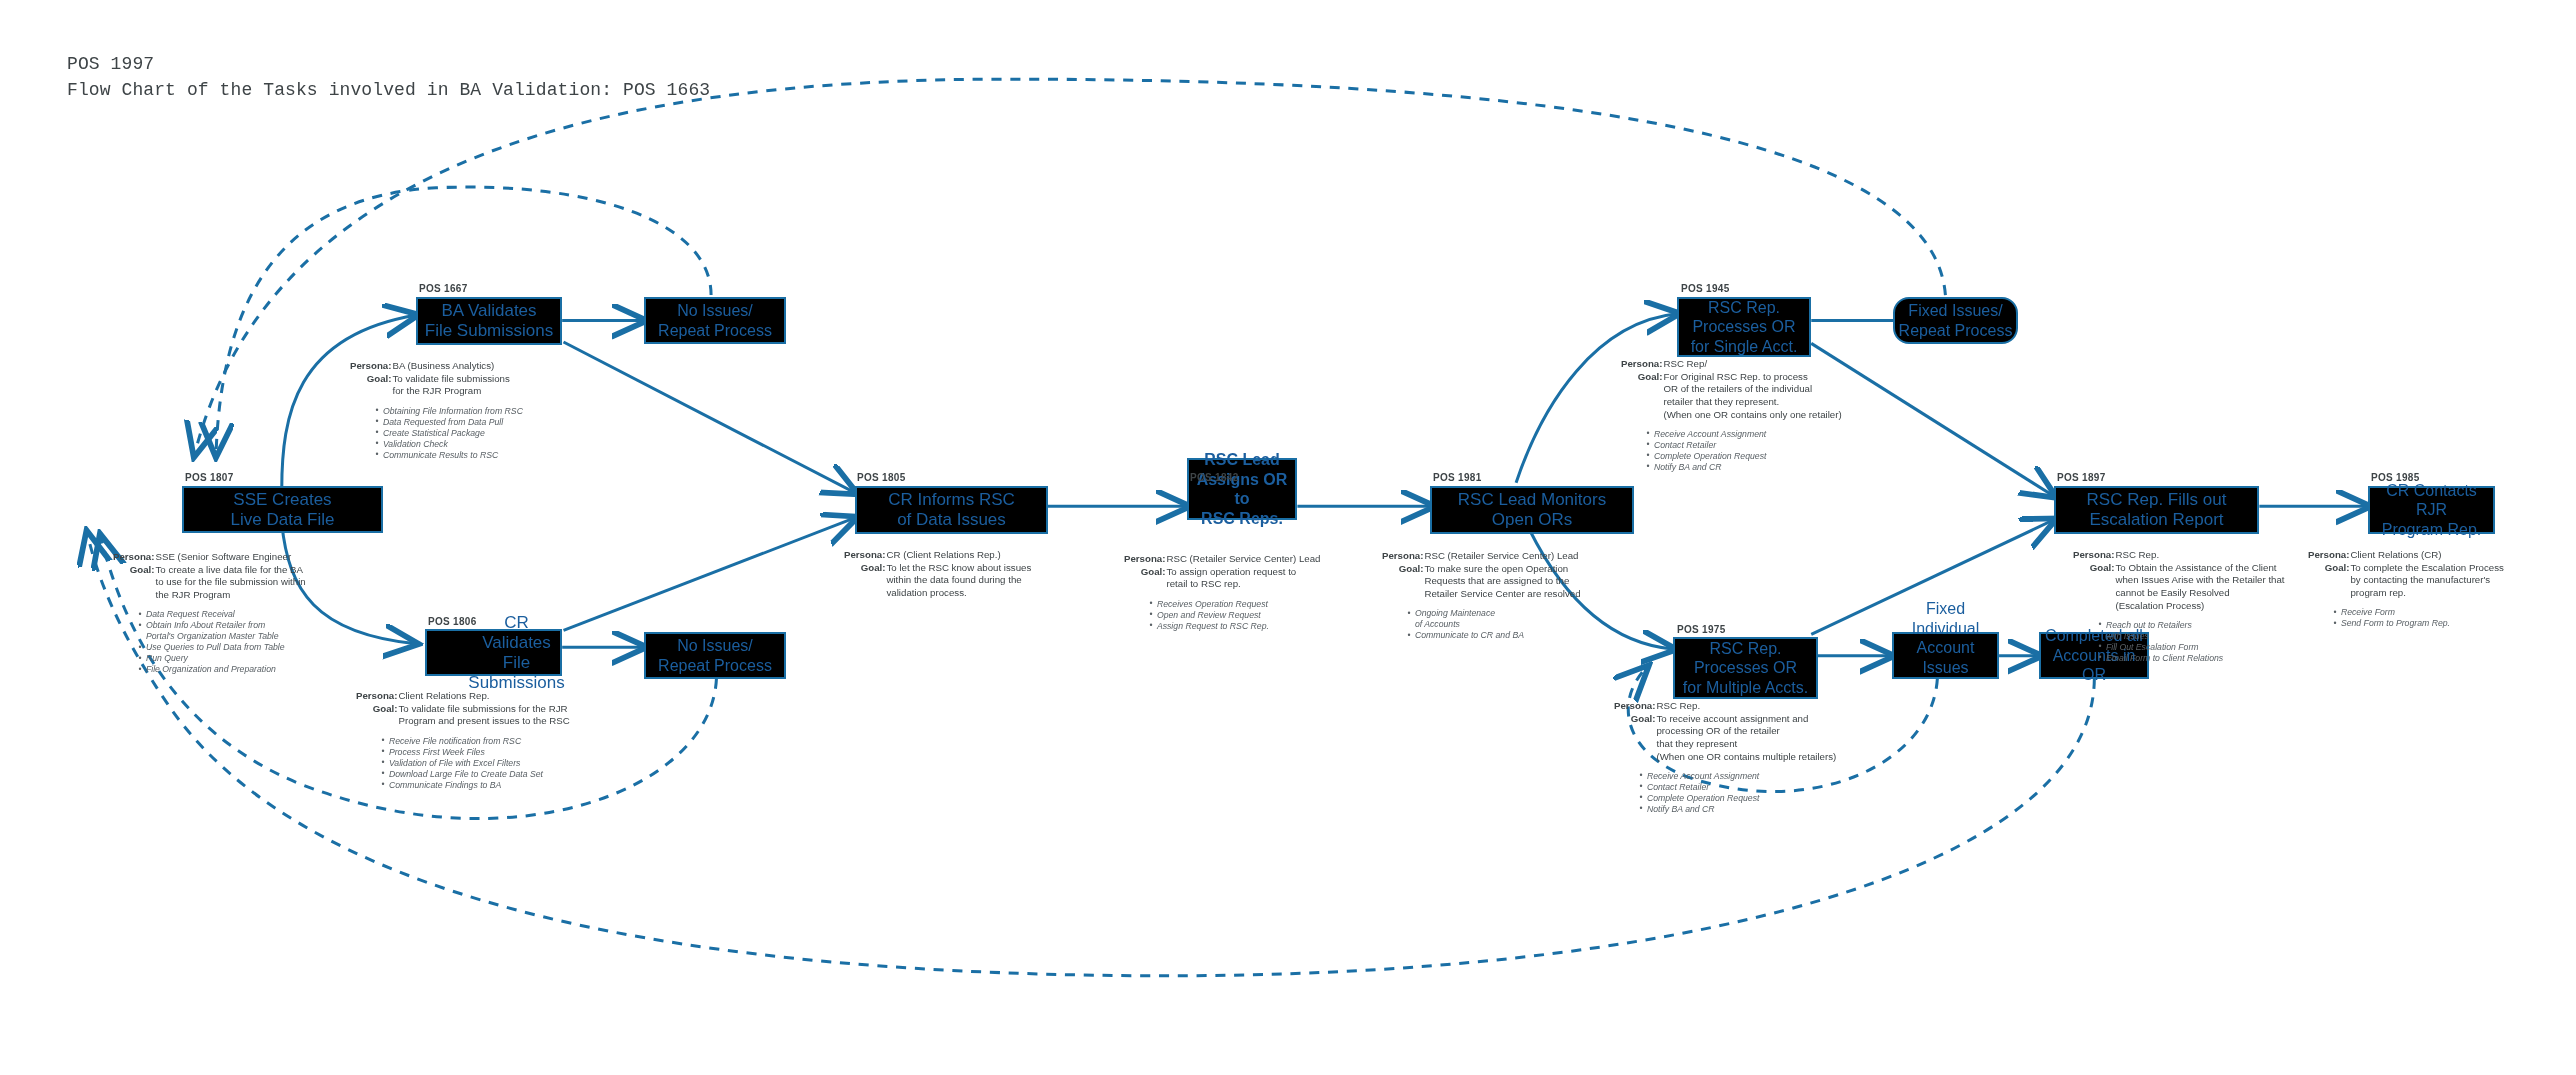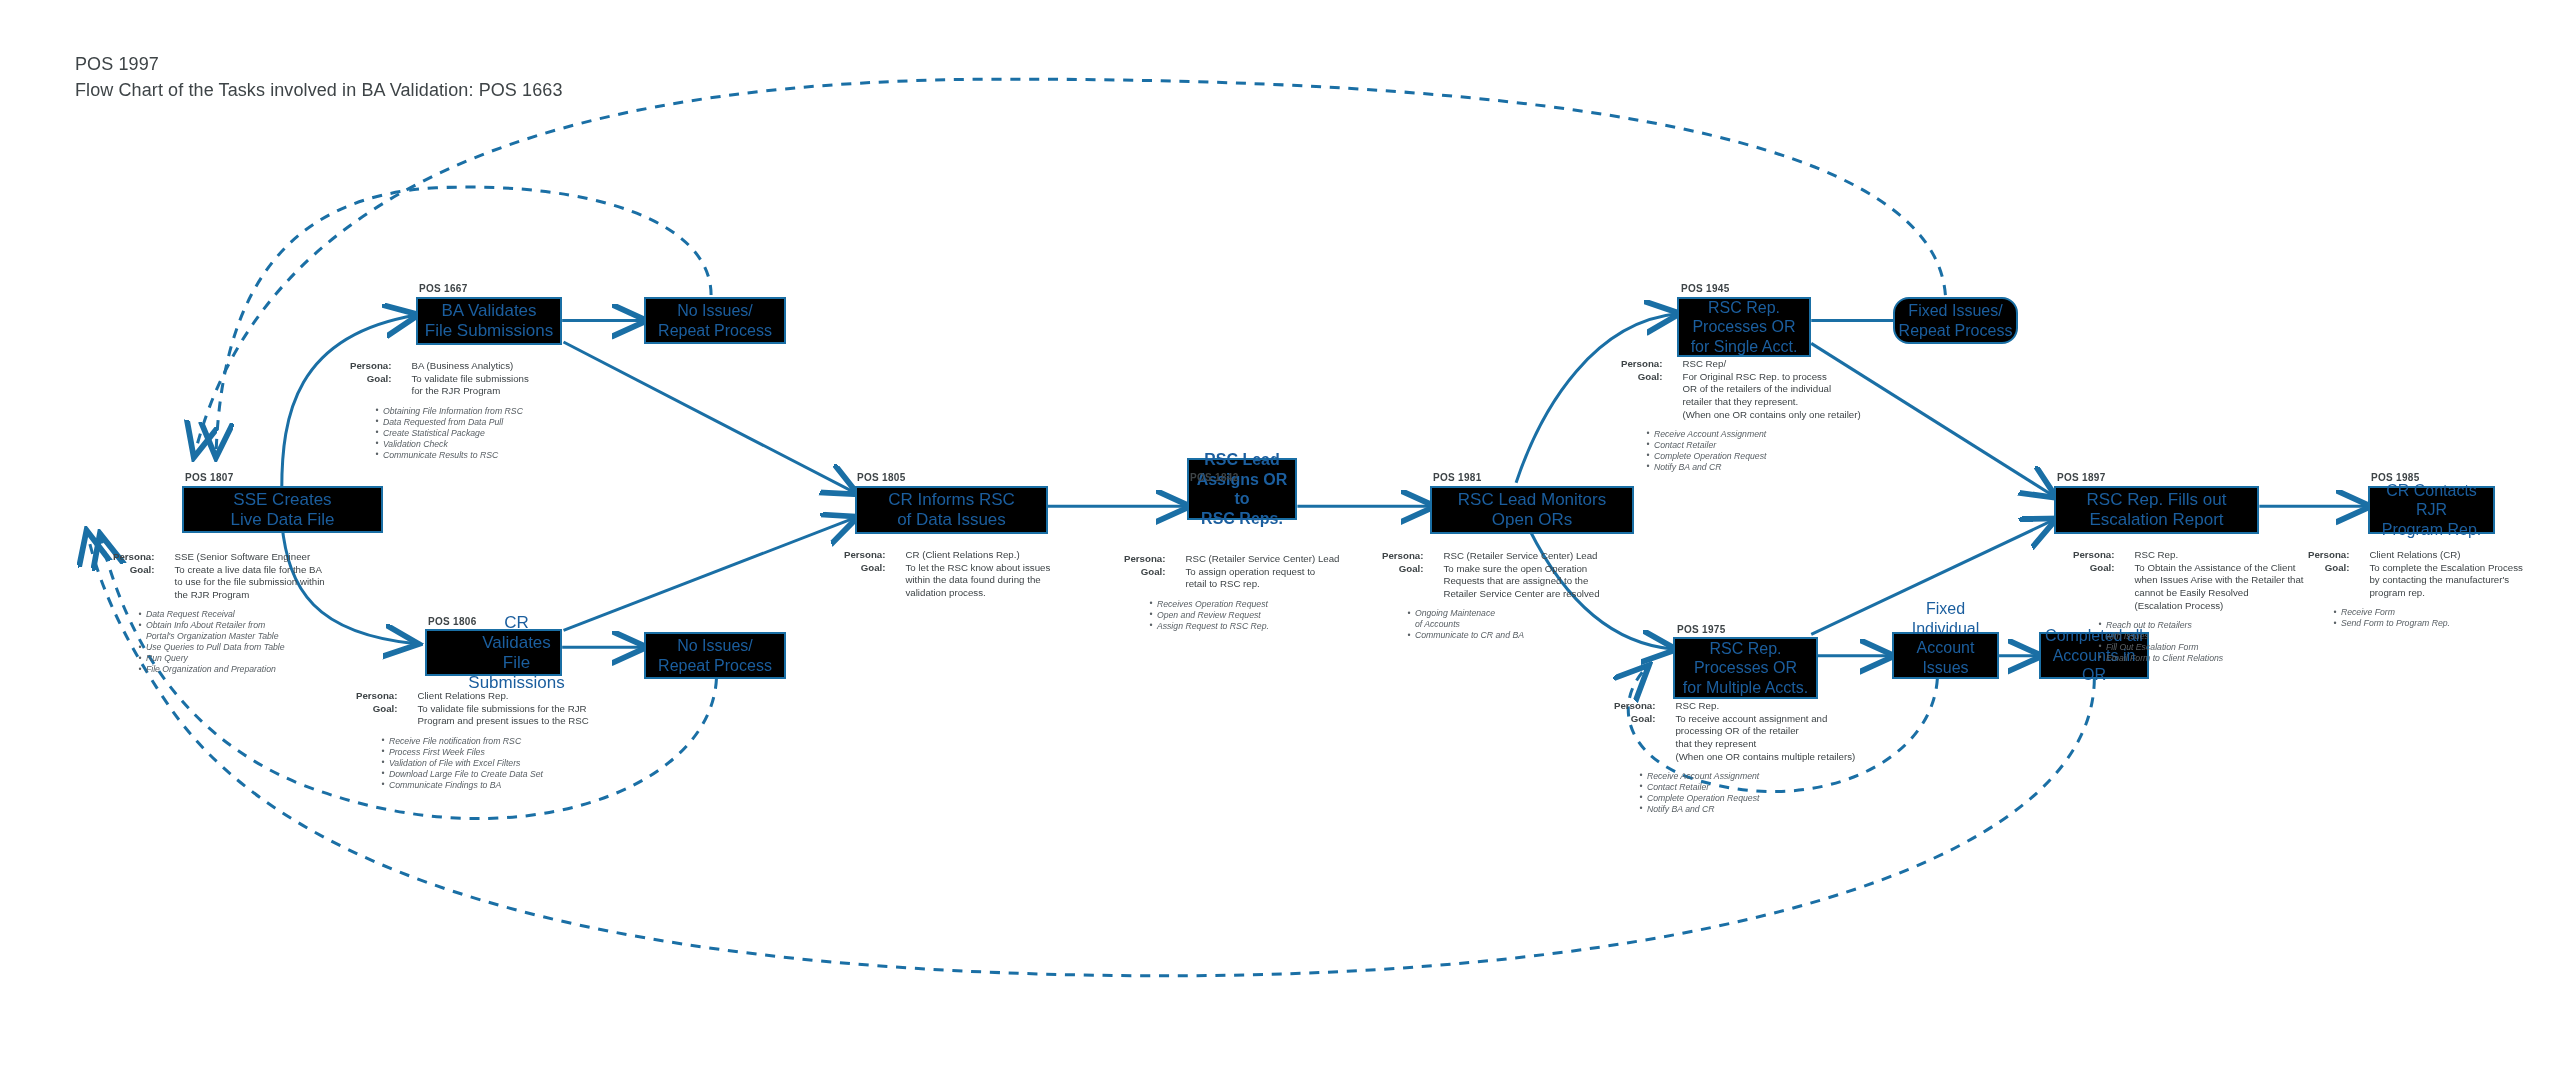--- a/index.html
+++ b/index.html
@@ -1,35 +1,35 @@
 <!DOCTYPE html>
 <html style="font-size:10.7px"><head>
 <meta charset="utf-8">
 <style>
   html,body{margin:0;padding:0;background:#ffffff;}
   body{width:2576px;height:1075px;font-family:"Liberation Sans",sans-serif;overflow:hidden;}
   #stage{position:relative;width:2576px;height:1075px;background:#fff;}
   #wires{position:absolute;left:0;top:0;width:2576px;height:1075px;}
 
-  .title-block{position:absolute;left:75px;top:52px;}
+  .title-block{position:absolute;left:67px;top:52px;font-family:Liberation Mono, monospace;}
   .title-line1{font-size:18px;color:#3e4447;letter-spacing:0.1px;line-height:25.5px;}
   .title-line2{font-size:18px;color:#3e4447;letter-spacing:0.1px;line-height:25.5px;}
 
   .node{position:absolute;box-sizing:border-box;border:2.7px solid #1a6fa5;background:#000000;
         display:flex;align-items:center;justify-content:center;text-align:center;
         color:#1b5e9e;font-size:17px;line-height:20px;z-index:5;}
   .node.small{font-size:16px;line-height:19.5px;}
 
   .pos-tag{position:absolute;font-size:10px;font-weight:bold;color:#3e4447;letter-spacing:0.3px;z-index:6;}
 
   .ann{position:absolute;z-index:6;}
   .ann .pg{display:table;border-collapse:collapse;}
   .ann .row{display:table-row;}
   .ann .lab{display:table-cell;font-size:9.7px;font-weight:bold;color:#3e4447;
-            text-align:right;white-space:nowrap;padding-right:20px;vertical-align:top;line-height:12.7px;}
+            text-align:right;white-space:nowrap;padding-right:1px;vertical-align:top;line-height:12.7px;}
   .ann .val{display:table-cell;font-size:9.7px;color:#3e4447;white-space:pre-line;
             vertical-align:top;line-height:12.7px;}
   .ann ul{margin:7.4px 0 0 0;padding:0;list-style:none;}
   .ann ul li{font-size:8.7px;font-style:italic;color:#5a6166;line-height:11px;
              padding-left:7.4px;position:relative;white-space:pre-line;}
   .ann ul li:before{content:"\2022";position:absolute;left:0;top:-0.7px;font-style:normal;}
   .ann ul.ind{margin-left:25.5px;}
 </style>
 </head>
 <body>

